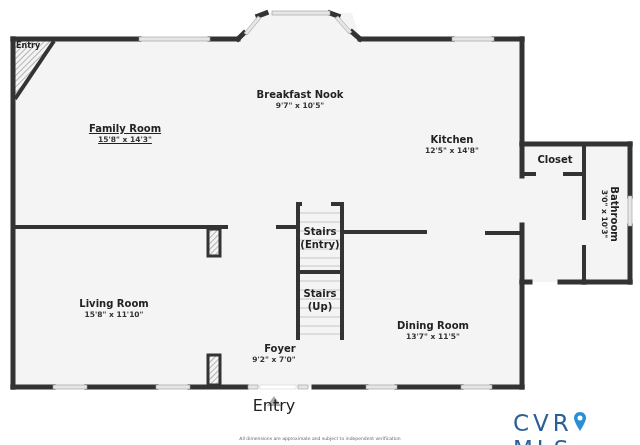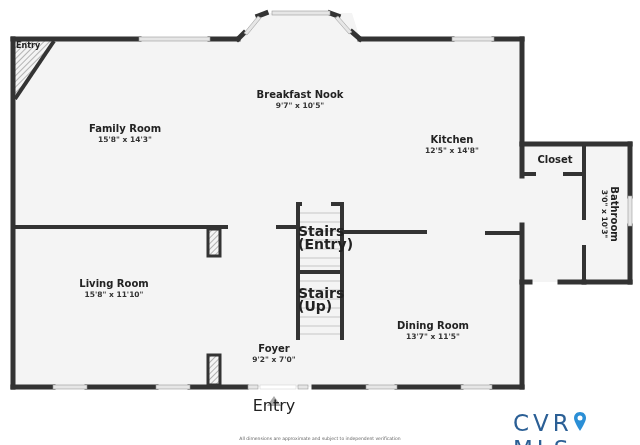--- a/index.html
+++ b/index.html
@@ -1,21 +1,21 @@
 <!DOCTYPE html>
 <html><head>
 <meta charset="utf-8">
 <style>
   html, body { margin:0; padding:0; background:#ffffff; }
   body { width:640px; height:445px; position:relative; overflow:hidden; font-family:"DejaVu Sans", sans-serif; }
   #plan { position:absolute; left:0; top:0; width:640px; height:445px; }
   .lbl { position:absolute; text-align:center; color:#222; transform:translateX(-50%); white-space:nowrap; }
   .lbl .name { font-weight:bold; font-size:10px; line-height:12px; display:block; }
   .lbl .dim { font-size:7.5px; line-height:10px; display:block; font-weight:bold; color:#333; }
-  .stair-lbl { position:absolute; font-weight:bold; font-size:14px; line-height:13px; text-align:left; color:#222; width:44px; }
+  .stair-lbl { position:absolute; font-weight:bold; font-size:10px; line-height:13px; text-align:center; color:#222; width:44px; }
   .rot { position:absolute; transform:rotate(90deg); transform-origin:center; text-align:center; white-space:nowrap; color:#222; }
   .entry { position:absolute; left:274px; top:396px; font-weight:normal; font-size:16px; color:#222; transform:translateX(-50%); }
   .disclaimer { position:absolute; left:320px; top:436px; font-size:4.5px; color:#666; transform:translateX(-50%); white-space:nowrap; }
   .logo { position:absolute; left:513px; top:410px; font-size:23px; letter-spacing:4px; color:#2b5f95; font-family:"DejaVu Sans", sans-serif; font-weight:normal; }
   .fire { position:absolute; left:16px; top:41px; font-size:8px; font-weight:bold; color:#222; }
 </style>
 </head>
 <body>
 
 <svg id="plan" viewBox="0 0 640 445" xmlns="http://www.w3.org/2000/svg">
@@ -113,41 +113,41 @@
     <line x1="300" y1="299" x2="340" y2="299"></line>
     <line x1="300" y1="308" x2="340" y2="308"></line>
     <line x1="300" y1="317" x2="340" y2="317"></line>
     <line x1="300" y1="326" x2="340" y2="326"></line>
     <line x1="300" y1="334" x2="340" y2="334"></line>
   </g>
 </svg>
 
 <div class="fire">Entry</div>
 
-<div class="lbl" style="left:125px; top:123px;">
+<div class="lbl" style="left:125px; top:123px;text-decoration:underline;">
   <span class="name">Family Room</span>
   <span class="dim">15'8" x 14'3"</span>
 </div>
 <div class="lbl" style="left:300px; top:89px;">
   <span class="name">Breakfast Nook</span>
   <span class="dim">9'7" x 10'5"</span>
 </div>
 <div class="lbl" style="left:452px; top:134px;">
   <span class="name">Kitchen</span>
   <span class="dim">12'5" x 14'8"</span>
 </div>
-<div class="lbl" style="left:114px; top:278px;">
+<div class="lbl" style="left:114px; top:298px;">
   <span class="name">Living Room</span>
   <span class="dim">15'8" x 11'10"</span>
 </div>
 <div class="lbl" style="left:433px; top:299px;margin-top:21px;">
   <span class="name">Dining Room</span>
   <span class="dim">13'7" x 11'5"</span>
 </div>
-<div class="lbl" style="left:274px; top:343px;">
+<div class="lbl" style="left:274px; top:343px;text-align:right;">
   <span class="name">Foyer</span>
   <span class="dim">9'2" x 7'0"</span>
 </div>
 <div class="lbl" style="left:555px; top:154px;">
   <span class="name">Closet</span>
 </div>
 <div class="rot" style="left:570px; top:204px; width:80px;">
   <span class="name" style="font-weight:bold; font-size:10px; display:block; line-height:11px;">Bathroom</span>
   <span style="font-size:7.5px; font-weight:bold; display:block; line-height:9px;">3'0" x 10'3"</span>
 </div>

